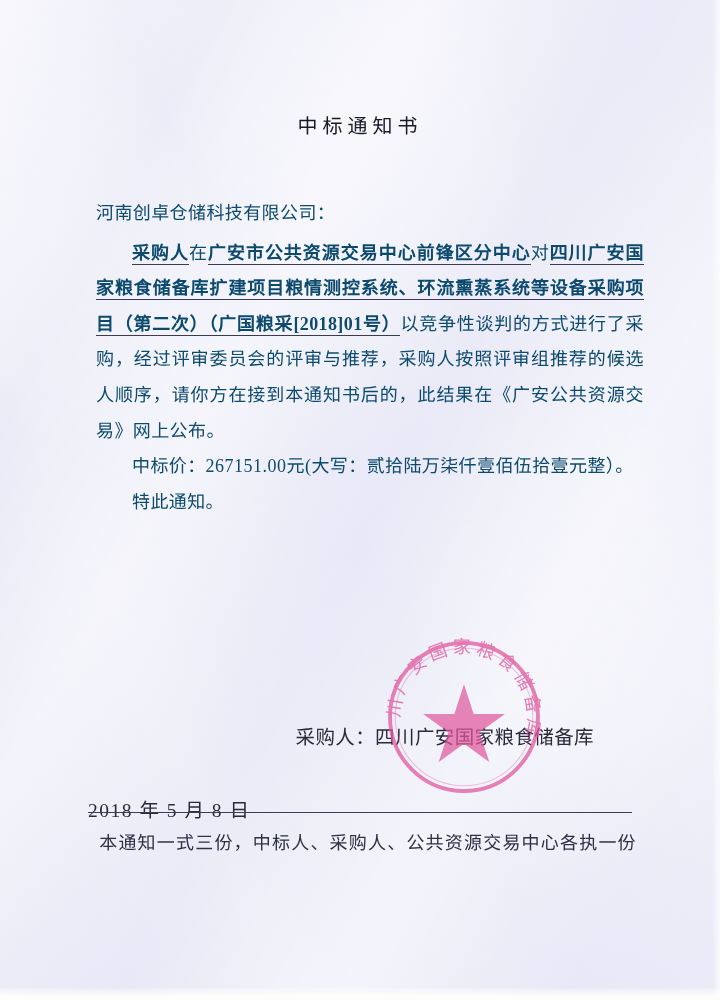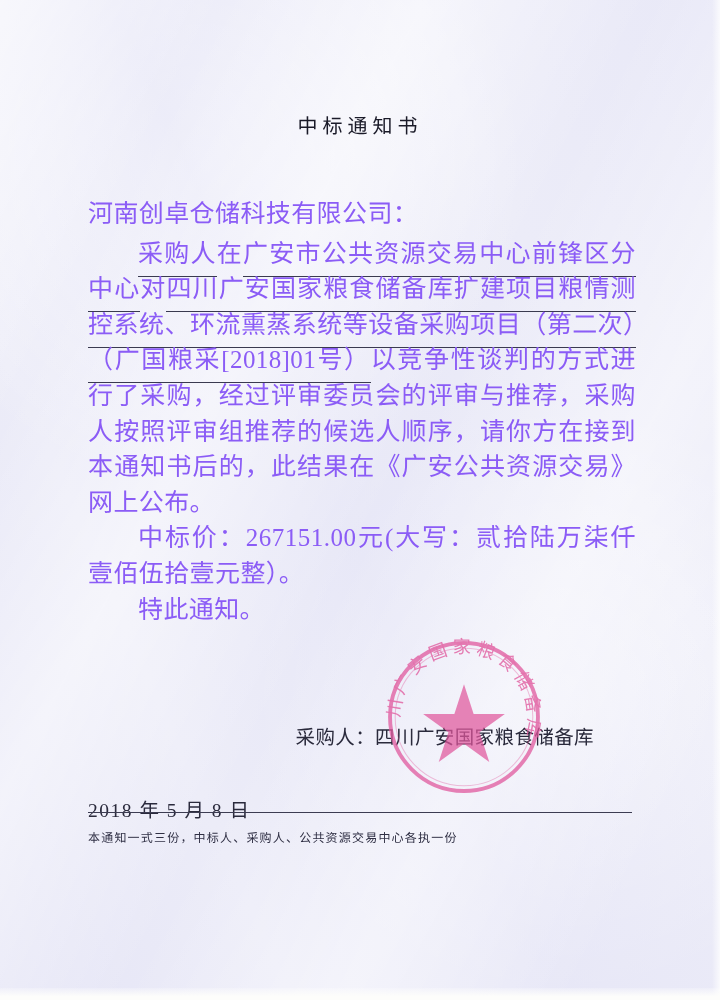--- a/index.html
+++ b/index.html
@@ -64,43 +64,44 @@
     font-size: 20px;
     letter-spacing: 5px;
     color: #1a1a28;
     font-weight: 500;
   }
 
   
   .body-block {
     position: absolute;
     top: 196px;
-    left: 88px;
+    left: 96px;
     width: 548px;
-    font-size: 25px;
+    font-size: 18px;
     line-height: 35.6px;
-    color: #8b5cf6;
+    color: #0c4a6e;
     letter-spacing: 0.4px;
   }
 
   .addressee {
     margin: 0 0 4px 0;
   }
 
   .para {
     margin: 0;
     text-indent: 2em;
     text-align: justify;
     text-justify: inter-character;
   }
 
   
   .fill {
     border-bottom: 1.3px solid #3a3a50;
-    padding-bottom: 9px;
+    padding-bottom: 1px;
+    font-weight: bold;
   }
   .fill-num {
     border-bottom: 1.3px solid #3a3a50;
     padding: 0 5px 1px 5px;
     font-family: "Liberation Serif", serif;
   }
 
   .amount {
     font-family: "Liberation Serif", serif;
     letter-spacing: 0.5px;
@@ -149,23 +150,24 @@
     top: 812px;
     width: 544px;
     height: 0;
     border-top: 1.6px solid #3c3c52;
   }
   .footer-note {
     position: absolute;
     left: 88px;
     top: 828px;
     width: 560px;
-    font-size: 12px;
+    font-size: 18px;
     color: #2f2f44;
     letter-spacing: 1.2px;
+    text-align: center;
   }
 </style>
 </head>
 <body>
 
 <div class="page">
   <div class="paper-tint"></div>
   <div class="paper-edge-right"></div>
   <div class="paper-edge-bottom"></div>
 

